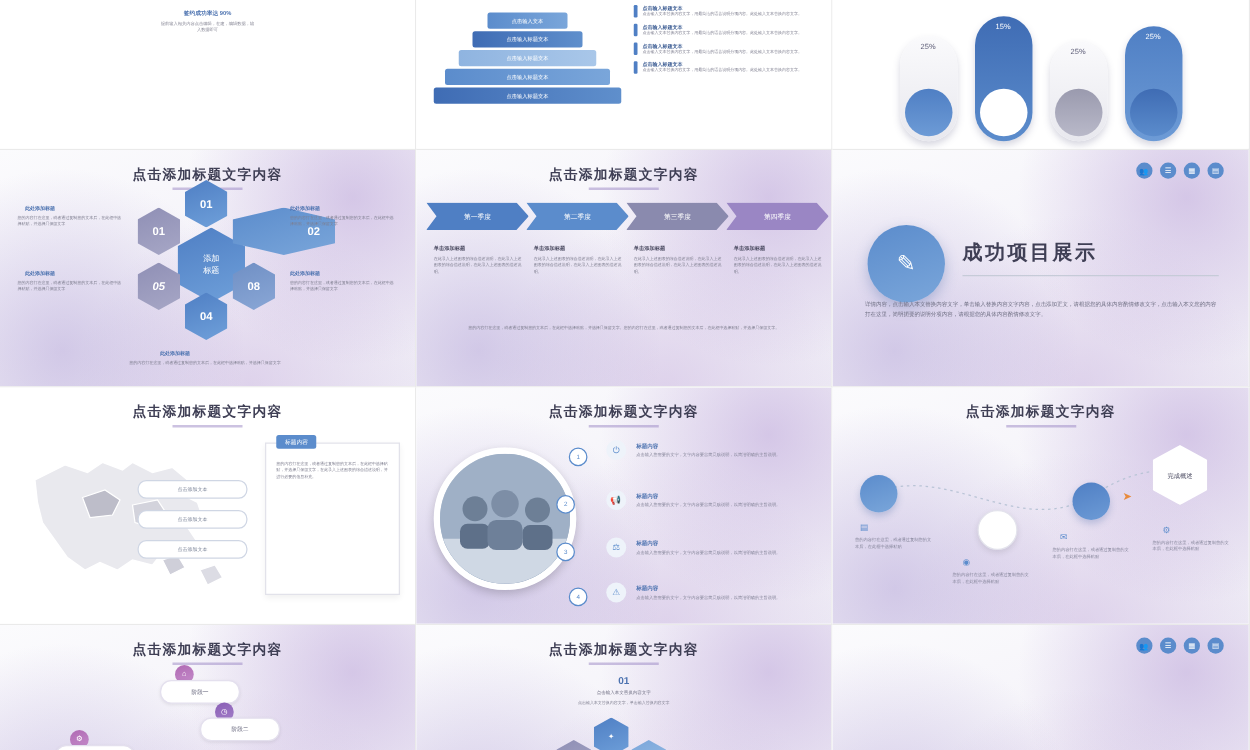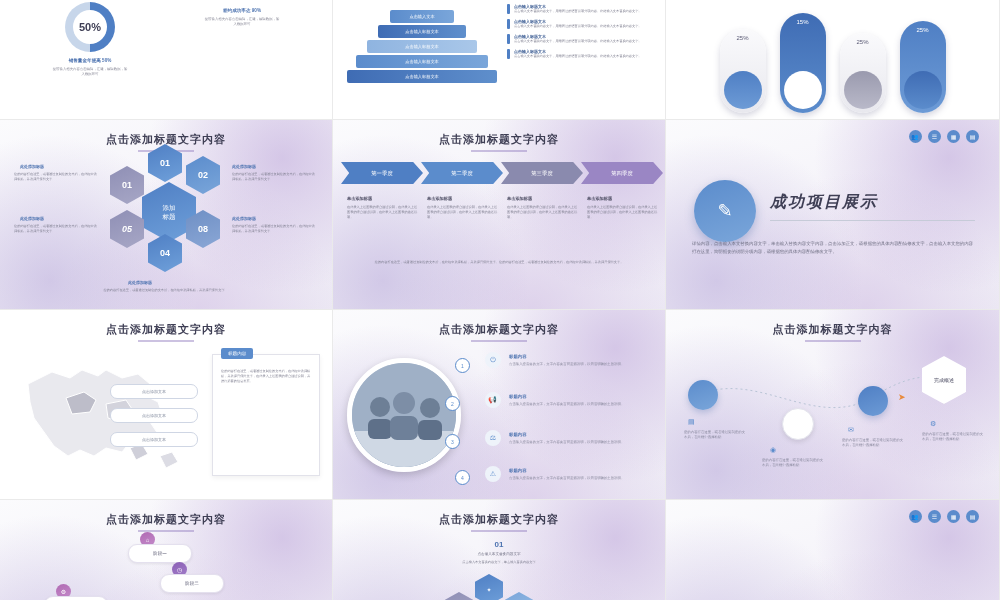--- a/index.html
+++ b/index.html
@@ -89,21 +89,21 @@
   .hexlabel{position:absolute;font-size:4px;color:#4d73b0;font-weight:bold;}
 
   
   .arrw{position:absolute;height:22px;width:82px;display:flex;align-items:center;justify-content:center;
         color:#fff;font-size:5.4px;clip-path:polygon(0 0,88% 0,100% 50%,88% 100%,0 100%,10% 50%);}
 
   
   .ptcircle{position:absolute;left:28px;top:60px;width:62px;height:62px;border-radius:50%;
     background:linear-gradient(160deg,#5b8ccc,#7aa6da);box-shadow:0 4px 10px rgba(80,110,170,.35);
     display:flex;align-items:center;justify-content:center;color:#fff;font-size:18px;}
-  .pttitle{position:absolute;left:104px;top:72px;font-size:16px;color:#3f3f55;font-weight:bold;letter-spacing:2px;font-style:italic;}
+  .pttitle{position:absolute;left:104px;top:72px;font-size:16px;color:#3f3f55;font-weight:bold;letter-spacing:2px;}
   .ptline{position:absolute;left:104px;right:24px;top:100px;height:1px;background:#c6cbd8;}
   .ptbody{position:absolute;left:26px;right:24px;top:120px;font-size:4.4px;line-height:8px;color:#6e6e82;}
   .topicons{position:absolute;right:20px;top:10px;display:flex;gap:6px;}
   .ticon{width:13px;height:13px;border-radius:50%;background:#5b8ccc;color:#fff;font-size:6px;
          display:flex;align-items:center;justify-content:center;}
 
   
   .mapbox{position:absolute;left:10px;top:34px;width:190px;height:140px;}
   .cardbox{position:absolute;right:12px;top:44px;width:106px;height:120px;background:#fff;
     border:1px solid #e2e2ea;box-shadow:0 2px 5px rgba(0,0,0,.06);}
@@ -138,27 +138,20 @@
     display:flex;align-items:center;justify-content:center;color:#fff;font-size:6px;}
 </style>
 </head>
 <body>
 
 <div class="grid">
 
   <div class="slide">
     <div class="plain"></div>
     <div class="donuts">
-      <div class="dcol">
-        <div class="donut d1">
-            <span>50%</span>
-          </div>
-        <div class="dlabel">销售量金年提高 50%</div>
-        <div class="dtext">提前输入相关内容点击编辑，在建，编辑数据，输入数据即可</div>
-      </div>
       <div class="dcol">
         <div class="dlabel">签约成功率达 90%</div>
         <div class="dtext">提前输入相关内容点击编辑，在建，编辑数据，输入数据即可</div>
       </div>
     </div>
   </div>
 
   <div class="slide">
     <div class="plain"></div>
     <div class="pyr">
@@ -220,21 +213,21 @@
         <div class="capball g-blue2" style="bottom:4px;"></div>
       </div>
     </div>
   </div>
 
   <div class="slide">
     <div class="bgwash"></div>
     <div class="title">点击添加标题文字内容</div>
     <div class="hexc" style="left:142px;top:62px;">添加<br>标题</div>
     <div class="hex" style="left:148px;top:24px;background:linear-gradient(160deg,#4f7fc4,#6fa0da);">01</div>
-    <div class="hex" style="left:186px;top:36px;background:linear-gradient(160deg,#5b8ccc,#7aa6da);">02</div>
+    <div class="hex" style="left:186px;top:46px;background:linear-gradient(160deg,#5b8ccc,#7aa6da);padding-left:48px;">02</div>
     <div class="hex" style="left:186px;top:90px;background:linear-gradient(160deg,#6f8fc4,#8aa7d6);">08</div>
     <div class="hex" style="left:148px;top:114px;background:linear-gradient(160deg,#4f7fc4,#6fa0da);">04</div>
     <div class="hex" style="left:110px;top:90px;background:linear-gradient(160deg,#8f8fb5,#a7a7c6);font-style:italic;">05</div>
     <div class="hex" style="left:110px;top:46px;background:linear-gradient(160deg,#8f8fb5,#a7a7c6);">01</div>
 
     <div class="hexlabel" style="left:232px;top:44px;">此处添加标题</div>
     <div class="tiny" style="position:absolute;left:232px;top:52px;width:86px;">您的内容打在这里，或者通过复制您的文本后，在此框中选择粘贴，并选择只保留文字</div>
     <div class="hexlabel" style="left:232px;top:96px;">此处添加标题</div>
     <div class="tiny" style="position:absolute;left:232px;top:104px;width:86px;">您的内容打在这里，或者通过复制您的文本后，在此框中选择粘贴，并选择只保留文字</div>
     <div class="hexlabel" style="left:20px;top:44px;">此处添加标题</div>

